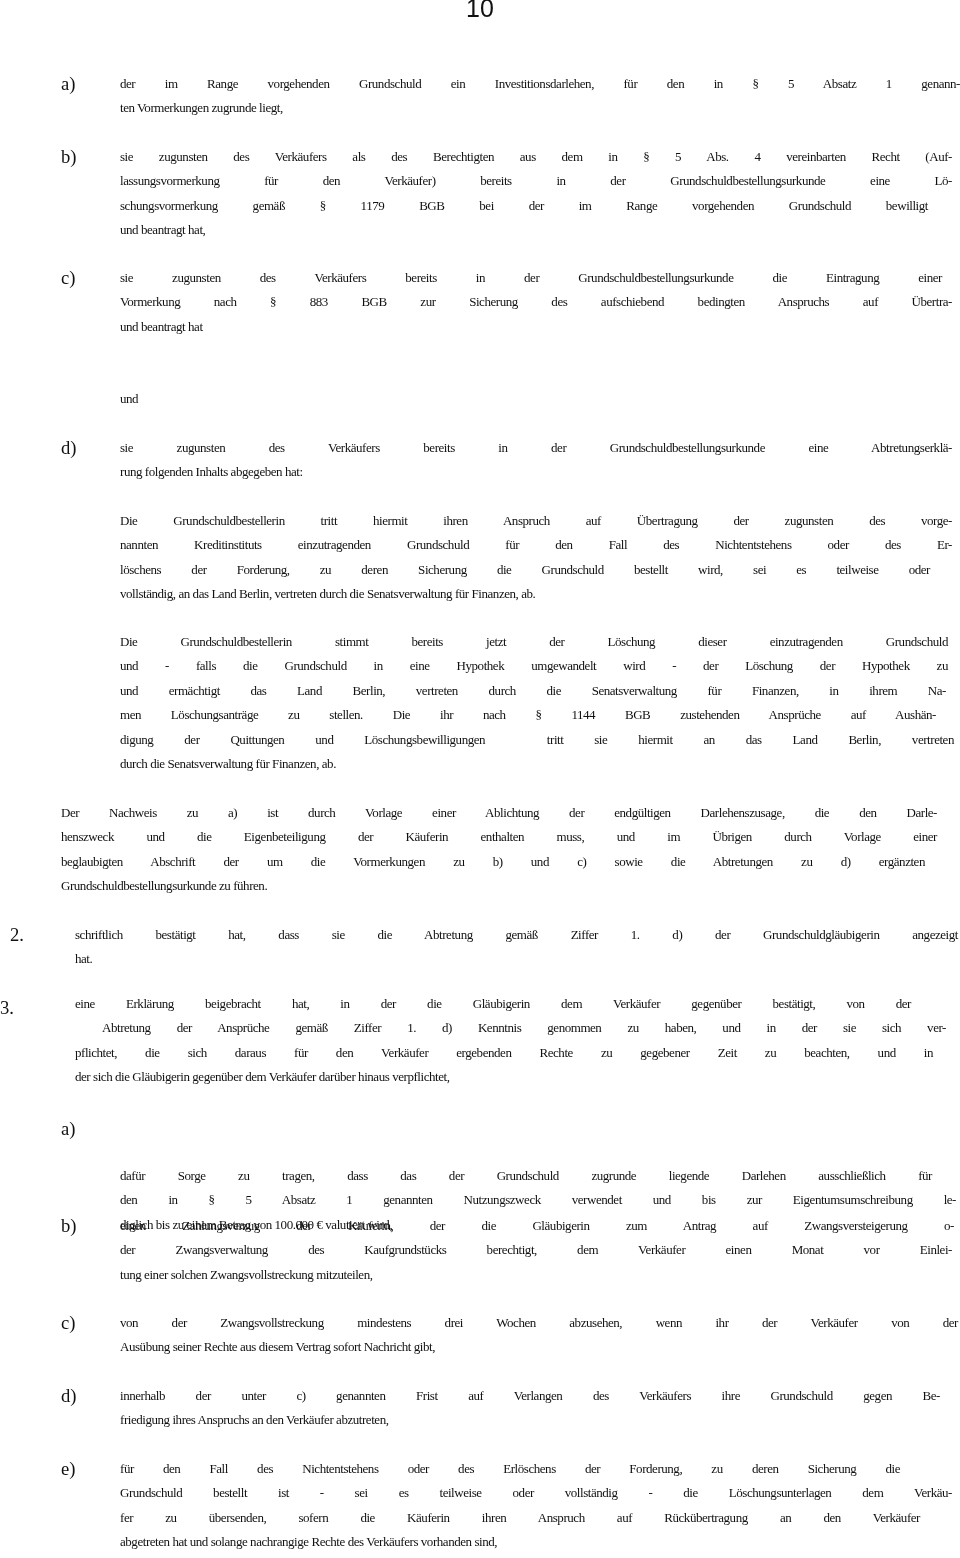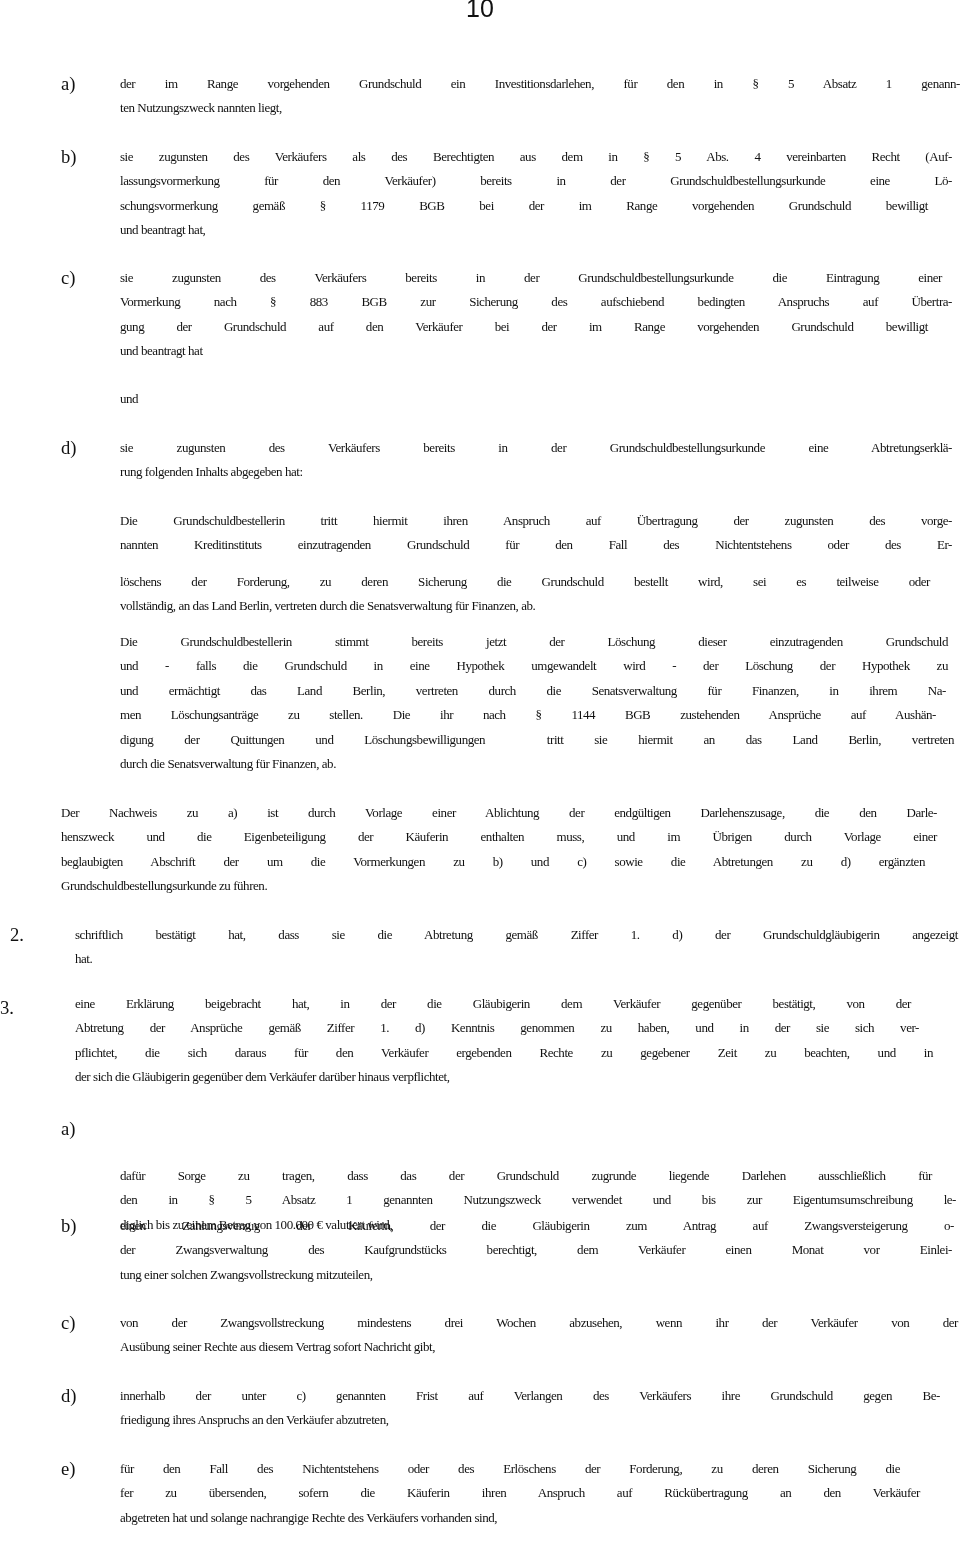--- a/index.html
+++ b/index.html
@@ -20,61 +20,60 @@
 </style>
 </head>
 <body>
 
 <div class="page-number"><span>10</span></div>
 
 <div>
   <span class="label" style="left:61px; top:72px;">a)</span>
   <div class="text" style="left:120px; top:72px; width:840px;">
     <div class="justify">der im Range vorgehenden Grundschuld ein Investitionsdarlehen, für den in § 5 Absatz 1 genann-</div>
-    <div>ten Nutzungszweck nannten liegt,</div>
+    <div>ten Vormerkungen zugrunde liegt,</div>
   </div>
 </div>
 
 <div>
   <span class="label" style="left:61px; top:145px;">b)</span>
   <div class="text" style="left:120px; top:145px; width:832px;">
     <div class="justify">sie zugunsten des Verkäufers als des Berechtigten aus dem in § 5 Abs. 4 vereinbarten Recht (Auf-</div>
     <div class="justify">lassungsvormerkung für den Verkäufer) bereits in der Grundschuldbestellungsurkunde eine Lö-</div>
     <div class="justify" style="width:808px;">schungsvormerkung gemäß § 1179 BGB bei der im Range vorgehenden Grundschuld bewilligt</div>
     <div>und beantragt hat,</div>
   </div>
 </div>
 
 <div>
   <span class="label" style="left:61px; top:266px;">c)</span>
   <div class="text" style="left:120px; top:266px; width:822px;">
     <div class="justify">sie zugunsten des Verkäufers bereits in der Grundschuldbestellungsurkunde die Eintragung einer</div>
     <div class="justify" style="width:832px;">Vormerkung nach § 883 BGB zur Sicherung des aufschiebend bedingten Anspruchs auf Übertra-</div>
-    <div class="justify" style="width:808px;">gung der Grundschuld auf den Verkäufer bei der im Range vorgehenden Grundschuld bewilligt</div>
     <div>und beantragt hat</div>
   </div>
 </div>
 
 <div>
   <div class="text" style="left:120px; top:387px;">und</div>
 </div>
 
 <div>
   <span class="label" style="left:61px; top:436px;">d)</span>
   <div class="text" style="left:120px; top:436px; width:832px;">
     <div class="justify">sie zugunsten des Verkäufers bereits in der Grundschuldbestellungsurkunde eine Abtretungserklä-</div>
     <div>rung folgenden Inhalts abgegeben hat:</div>
   </div>
 </div>
 
 <div>
   <div class="text" style="left:120px; top:509px; width:832px;">
     <div class="justify">Die Grundschuldbestellerin tritt hiermit ihren Anspruch auf Übertragung der zugunsten des vorge-</div>
     <div class="justify">nannten Kreditinstituts einzutragenden Grundschuld für den Fall des Nichtentstehens oder des Er-</div>
-    <div class="justify" style="width:810px;margin-top:12px;">löschens der Forderung, zu deren Sicherung die Grundschuld bestellt wird, sei es teilweise oder</div>
+    <div class="justify" style="width:810px;">löschens der Forderung, zu deren Sicherung die Grundschuld bestellt wird, sei es teilweise oder</div>
     <div>vollständig, an das Land Berlin, vertreten durch die Senatsverwaltung für Finanzen, ab.</div>
   </div>
 </div>
 
 <div>
   <div class="text" style="left:120px; top:630px; width:832px;">
     <div class="justify" style="width:828px;">Die Grundschuldbestellerin stimmt bereits jetzt der Löschung dieser einzutragenden Grundschuld</div>
     <div class="justify" style="width:828px;">und - falls die Grundschuld in eine Hypothek umgewandelt wird - der Löschung der Hypothek zu</div>
     <div class="justify" style="width:826px;">und ermächtigt das Land Berlin, vertreten durch die Senatsverwaltung für Finanzen, in ihrem Na-</div>
     <div class="justify" style="width:816px;">men Löschungsanträge zu stellen. Die ihr nach § 1144 BGB zustehenden Ansprüche auf Aushän-</div>
@@ -97,21 +96,21 @@
   <div class="text" style="left:75px; top:923px; width:883px;">
     <div class="justify">schriftlich bestätigt hat, dass sie die Abtretung gemäß Ziffer 1. d) der Grundschuldgläubigerin angezeigt</div>
     <div>hat.</div>
   </div>
 </div>
 
 <div>
   <span class="label" style="left:0px; top:996px;">3.</span>
   <div class="text" style="left:75px; top:992px; width:836px;">
     <div class="justify">eine Erklärung beigebracht hat, in der die Gläubigerin dem Verkäufer gegenüber bestätigt, von der</div>
-    <div class="justify" style="width:844px;">Abtretung der Ansprüche gemäß Ziffer 1. d) Kenntnis genommen zu haben, und in der sie sich ver-</div>
+    <div class="justify" style="width:844px;margin-left:27px;">Abtretung der Ansprüche gemäß Ziffer 1. d) Kenntnis genommen zu haben, und in der sie sich ver-</div>
     <div class="justify" style="width:858px;">pflichtet, die sich daraus für den Verkäufer ergebenden Rechte zu gegebener Zeit zu beachten, und in</div>
     <div>der sich die Gläubigerin gegenüber dem Verkäufer darüber hinaus verpflichtet,</div>
   </div>
 </div>
 
 <div>
   <span class="label" style="left:61px; top:1117px;">a)</span>
   <div class="text" style="left:120px; top:1164px; width:812px;">
     <div class="justify">dafür Sorge zu tragen, dass das der Grundschuld zugrunde liegende Darlehen ausschließlich für</div>
     <div class="justify" style="width:836px;">den in § 5 Absatz 1 genannten Nutzungszweck verwendet und bis zur Eigentumsumschreibung le-</div>
@@ -141,16 +140,17 @@
   <div class="text" style="left:120px; top:1384px; width:820px;">
     <div class="justify">innerhalb der unter c) genannten Frist auf Verlangen des Verkäufers ihre Grundschuld gegen Be-</div>
     <div>friedigung ihres Anspruchs an den Verkäufer abzutreten,</div>
   </div>
 </div>
 
 <div>
   <span class="label" style="left:61px; top:1457px;">e)</span>
   <div class="text" style="left:120px; top:1457px; width:780px;">
     <div class="justify">für den Fall des Nichtentstehens oder des Erlöschens der Forderung, zu deren Sicherung die</div>
+    <div class="justify" style="width:832px;">Grundschuld bestellt ist - sei es teilweise oder vollständig - die Löschungsunterlagen dem Verkäu-</div>
     <div class="justify" style="width:800px;">fer zu übersenden, sofern die Käuferin ihren Anspruch auf Rückübertragung an den Verkäufer</div>
     <div>abgetreten hat und solange nachrangige Rechte des Verkäufers vorhanden sind,</div>
   </div>
 </div>
 
 </body></html>

